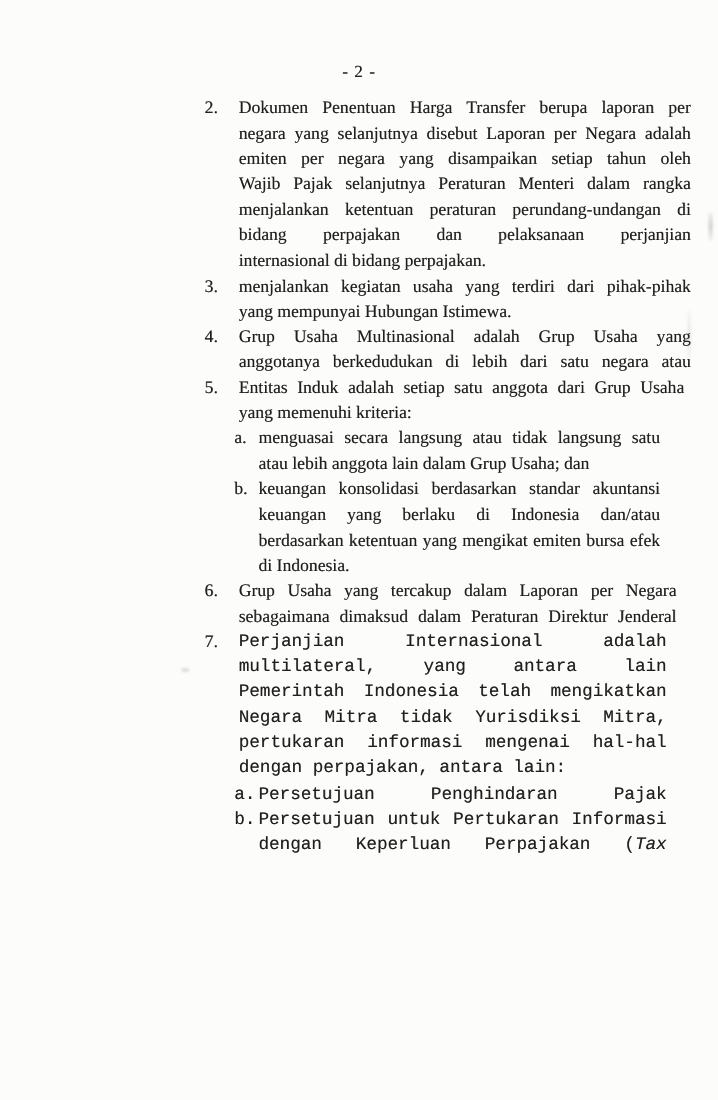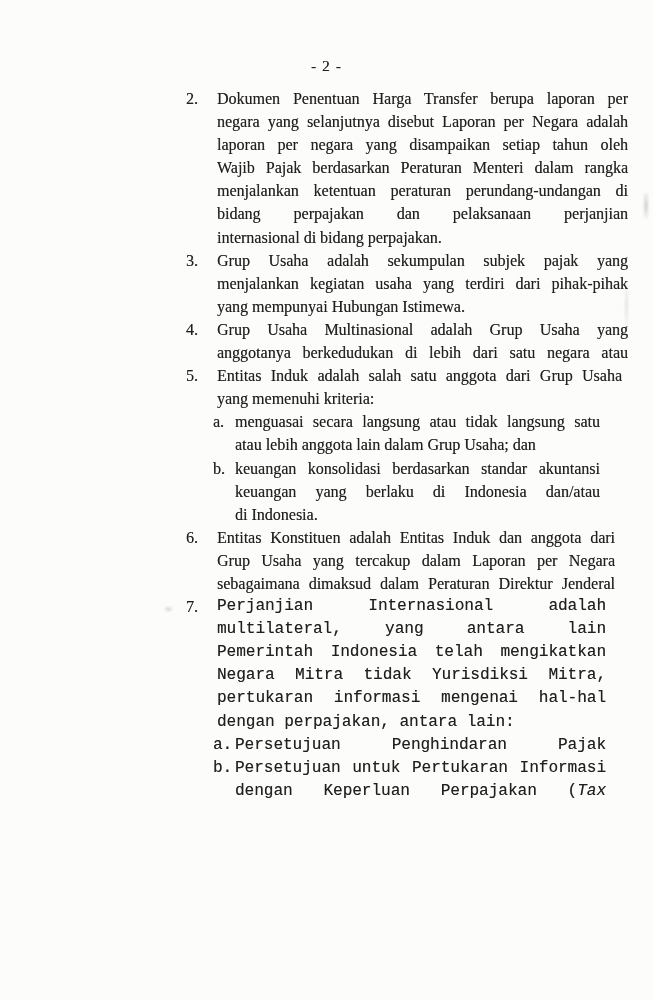--- a/index.html
+++ b/index.html
@@ -97,74 +97,73 @@
 
   <div class="page-number">- 2 -</div>
 
   <div class="content">
 
     <div class="item">
       <div class="num">2.</div>
       <div class="body body-a">
           <div class="line">Dokumen Penentuan Harga Transfer berupa laporan per</div>
           <div class="line">negara yang selanjutnya disebut Laporan per Negara adalah</div>
-          <div class="line">laporan per negara yang disampaikan setiap tahun oleh</div>
-          <div class="line">Wajib Pajak berdasarkan Peraturan Menteri dalam rangka</div>
+          <div class="line">emiten per negara yang disampaikan setiap tahun oleh</div>
+          <div class="line">Wajib Pajak selanjutnya Peraturan Menteri dalam rangka</div>
           <div class="line">menjalankan ketentuan peraturan perundang-undangan di</div>
           <div class="line">bidang perpajakan dan pelaksanaan perjanjian</div>
           <div class="line last">internasional di bidang perpajakan.</div>
         </div>
     </div>
 
     <div class="item">
       <div class="num">3.</div>
       <div class="body body-a">
-          <div class="line">Grup Usaha adalah sekumpulan subjek pajak yang</div>
           <div class="line">menjalankan kegiatan usaha yang terdiri dari pihak-pihak</div>
           <div class="line last">yang mempunyai Hubungan Istimewa.</div>
         </div>
     </div>
 
     <div class="item">
       <div class="num">4.</div>
       <div class="body body-a">
           <div class="line">Grup Usaha Multinasional adalah Grup Usaha yang</div>
           <div class="line">anggotanya berkedudukan di lebih dari satu negara atau</div>
         </div>
     </div>
 
     <div class="item">
       <div class="num">5.</div>
       <div class="body body-b">
         <div>
-            <div class="line">Entitas Induk adalah salah satu anggota dari Grup Usaha</div>
+            <div class="line">Entitas Induk adalah setiap satu anggota dari Grup Usaha</div>
             <div class="line last">yang memenuhi kriteria:</div>
           </div>
         <div class="sub">
           <div class="letter">a.</div>
           <div class="sub-body-a">
               <div class="line">menguasai secara langsung atau tidak langsung satu</div>
               <div class="line last">atau lebih anggota lain dalam Grup Usaha; dan</div>
             </div>
         </div>
         <div class="sub">
           <div class="letter">b.</div>
           <div class="sub-body-a">
               <div class="line">keuangan konsolidasi berdasarkan standar akuntansi</div>
               <div class="line">keuangan yang berlaku di Indonesia dan/atau</div>
+              <div class="line">berdasarkan ketentuan yang mengikat emiten bursa efek</div>
               <div class="line last">di Indonesia.</div>
             </div>
         </div>
       </div>
     </div>
 
     <div class="item">
       <div class="num">6.</div>
       <div class="body body-c">
-          <div class="line">Entitas Konstituen adalah Entitas Induk dan anggota dari</div>
           <div class="line">Grup Usaha yang tercakup dalam Laporan per Negara</div>
           <div class="line">sebagaimana dimaksud dalam Peraturan Direktur Jenderal</div>
         </div>
     </div>
 
     <div class="item">
       <div class="num">7.</div>
       <div class="body body-d">
         <div>
             <div class="line">Perjanjian Internasional adalah perjanjian bilateral atau</div>

